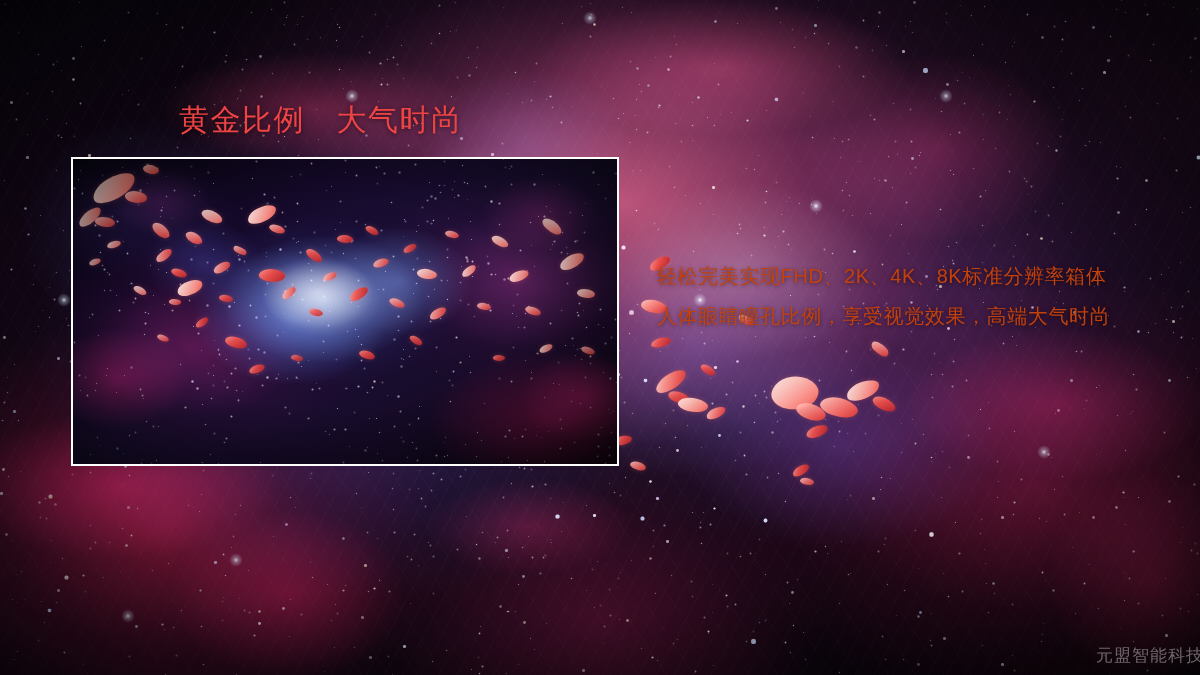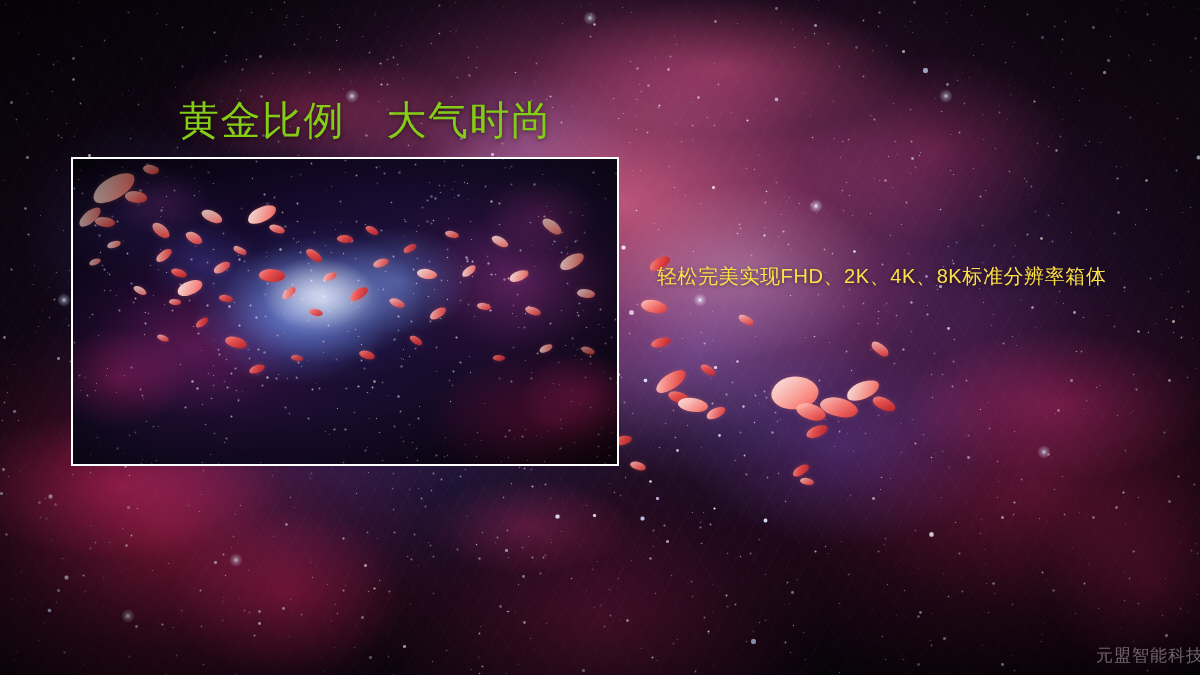--- a/index.html
+++ b/index.html
@@ -134,32 +134,32 @@
     background:linear-gradient(128deg,#ffd9d4 0%,#ff9d95 30%,#f4645e 64%,#d6312f 100%);
     box-shadow:0 0 5px rgba(255,120,110,.30);
   }
   .petal.pale{background:linear-gradient(128deg,#fff0ec 0%,#ffc2ba 36%,#ff8a80 72%,#e0534c 100%);}
   .petal.deep{background:linear-gradient(128deg,#ff9b92 0%,#ef4f4a 42%,#b81f22 100%);}
   .petal.sliver{border-radius:70% 30% 70% 30% / 50% 50% 50% 50%;}
 
   
   #slide-title{
     position:absolute;left:179px;top:101px;
-    color:#84cc16;
-    font-size:40px;line-height:38px;
+    color:#ef4444;
+    font-size:30px;line-height:38px;
     letter-spacing:1.5px;
     white-space:pre;
     text-shadow:0 1px 5px rgba(0,0,0,.55);
   }
   #body-copy{
     position:absolute;left:657px;top:256px;
     width:500px;
   }
   .body-line{
-    color:#fde047;
+    color:#c2410c;
     font-size:20px;
     line-height:40px;
     letter-spacing:.6px;
     white-space:nowrap;
     text-shadow:0 1px 4px rgba(0,0,0,.5);
   }
   #watermark{
     position:absolute;right:-4px;bottom:8px;
     color:rgba(196,188,196,.52);
     font-size:17px;letter-spacing:1px;
@@ -282,17 +282,18 @@
         <div class="petal deep" style="left: 420px; top: 196px; width: 12px; height: 6px; transform: rotate(10deg); opacity: 0.8;"></div>
         <div class="petal pale" style="left: 60px; top: 128px; width: 14px; height: 7px; transform: rotate(36deg); opacity: 0.84;"></div>
         <div class="petal pale" style="left: 16px; top: 100px; width: 12px; height: 6px; transform: rotate(-12deg); opacity: 0.8;"></div>
         <div class="petal deep" style="left: 218px; top: 196px; width: 12px; height: 6px; transform: rotate(20deg); opacity: 0.8;"></div>
       </div>
     <div class="pf-layer" id="pf-vig"></div>
   </div>
 
   <div id="body-copy">
     <div class="body-line">轻松完美实现FHD、2K、4K、8K标准分辨率箱体</div>
+    <div class="body-line">人体眼睛瞳孔比例，享受视觉效果，高端大气时尚</div>
   </div>
 
   <div id="watermark">元盟智能科技</div>
 
 </div>
 
 </body></html>

